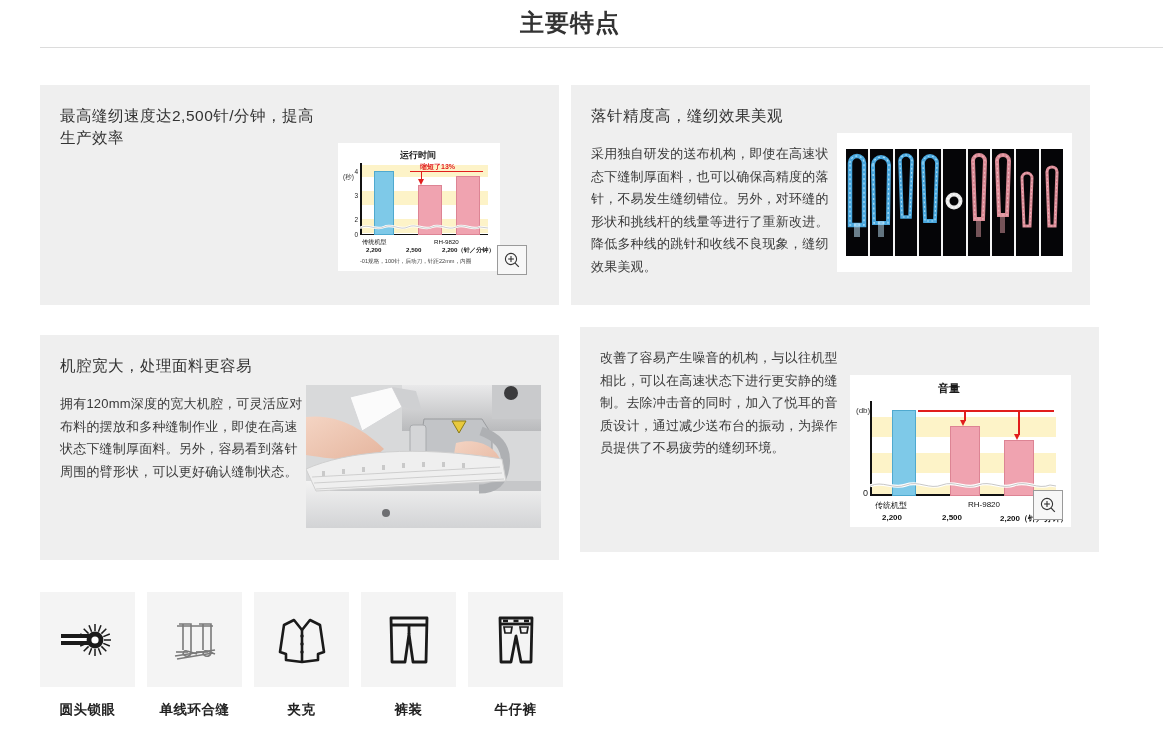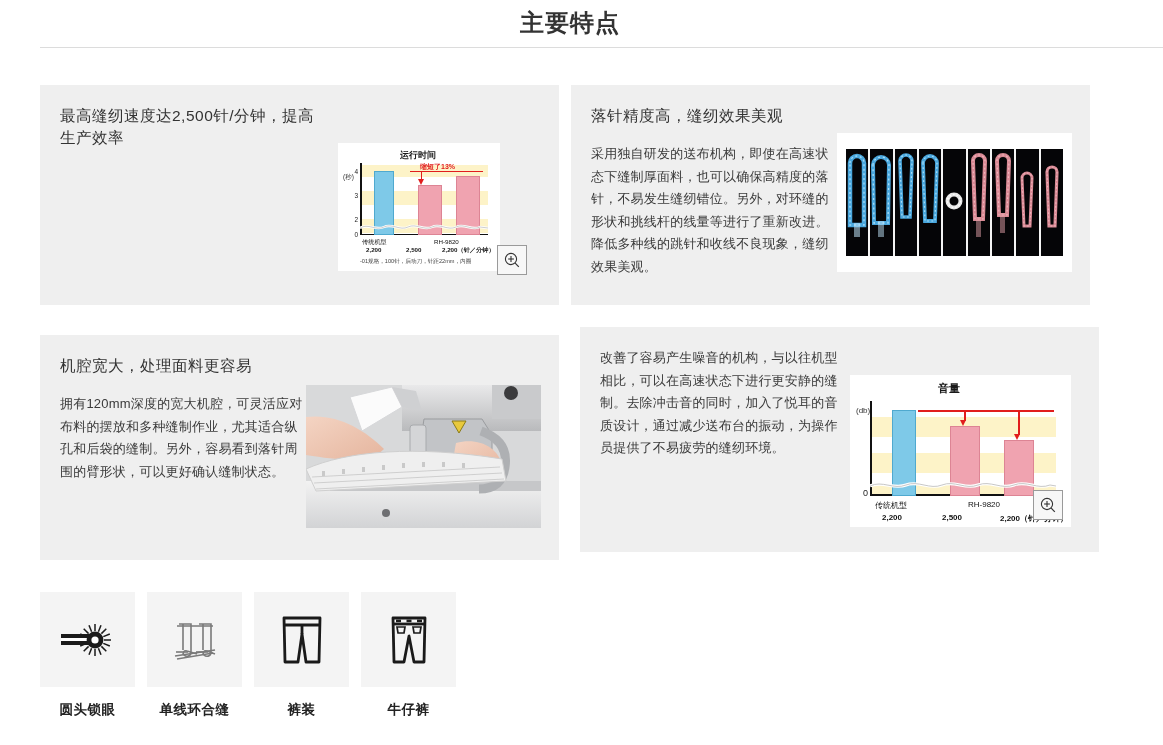--- a/index.html
+++ b/index.html
@@ -333,21 +333,21 @@
         </div>
       </div>
     </div>
 
   </div>
 
   <div class="card" style="left:40px; top:327px; width:519px; height:225px;margin-top:8px;">
 
     <div class="card-text-col" style="left:20px; top:20px; width:245px;">
       <h3 class="card-title" style="margin-bottom:16px;">机腔宽大，处理面料更容易</h3>
-      <p class="card-body">拥有120mm深度的宽大机腔，可灵活应对布料的摆放和多种缝制作业，尤其适合纵孔和后袋的缝制。另外，容易看到落针周围的臂形状，可以更好确认缝制状态。</p>
+      <p class="card-body">拥有120mm深度的宽大机腔，可灵活应对布料的摆放和多种缝制作业，即使在高速状态下缝制厚面料。另外，容易看到落针周围的臂形状，可以更好确认缝制状态。</p>
     </div>
 
     <div class="media" style="left:266px; top:50px; width:235px; height:143px;">
       <div class="machine-photo">
         <svg width="235" height="143" viewBox="0 0 235 143">
           <defs>
             <linearGradient id="gBody" x1="0" y1="0" x2="0" y2="1">
               <stop offset="0" stop-color="#e9e9ea"></stop>
                 <stop offset="1" stop-color="#b9babc"></stop>
             </linearGradient>
@@ -505,20 +505,34 @@
               <path d="M29,40 L41,40"></path>
             <path d="M8,44 L48,38"></path>
             <path d="M10,47 L46,41"></path>
           </g>
         </svg>
       </div>
       <div class="icon-label">单线环合缝</div>
     </div>
 
 
+    <div class="icon-item">
+      <div class="icon-tile">
+        <svg width="52" height="52" viewBox="0 0 52 52">
+          <g stroke="#1a1a1a" stroke-width="2.6" fill="none" stroke-linejoin="round">
+            <path d="M18,6 L26,16 L34,6 L44,11 L48,38 L42,40 L42,46 L26,48 L10,46 L10,40 L4,38 L8,11 Z"></path>
+            <path d="M26,16 L26,48"></path>
+          </g>
+          <circle cx="26" cy="22" r="1.7" fill="#1a1a1a"></circle>
+          <circle cx="26" cy="30" r="1.7" fill="#1a1a1a"></circle>
+          <circle cx="26" cy="38" r="1.7" fill="#1a1a1a"></circle>
+        </svg>
+      </div>
+      <div class="icon-label">夹克</div>
+    </div>
 
     <div class="icon-item">
       <div class="icon-tile">
         <svg width="46" height="52" viewBox="0 0 46 52">
           <g stroke="#1a1a1a" stroke-width="2.8" fill="none" stroke-linejoin="round">
             <path d="M5,4 L41,4 L40,48 L27,48 L23,20 L19,48 L6,48 Z"></path>
             <path d="M5,11 L41,11"></path>
             <path d="M23,11 L23,20"></path>
           </g>
         </svg>

